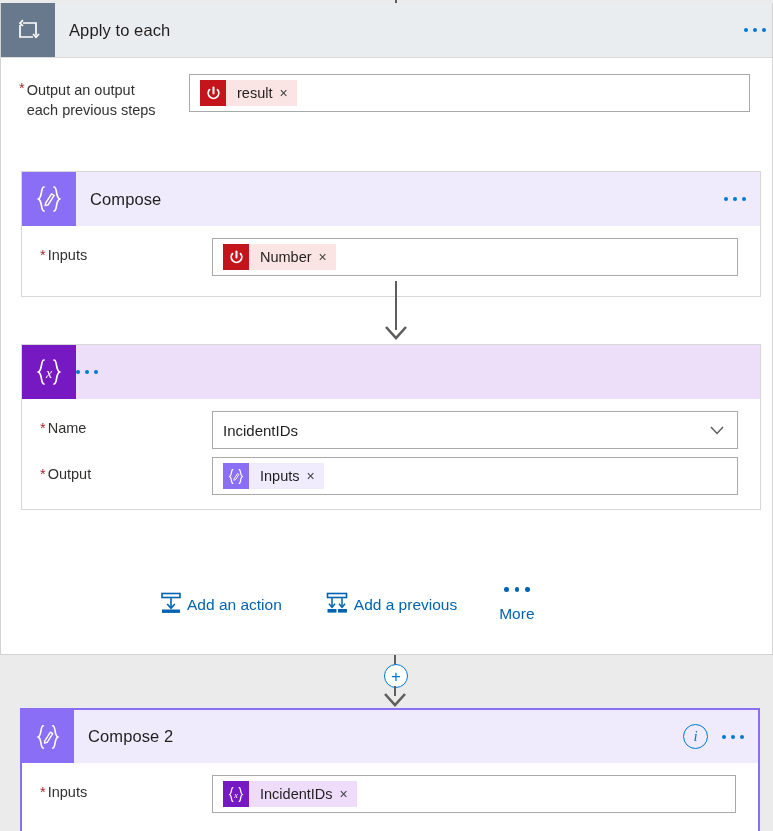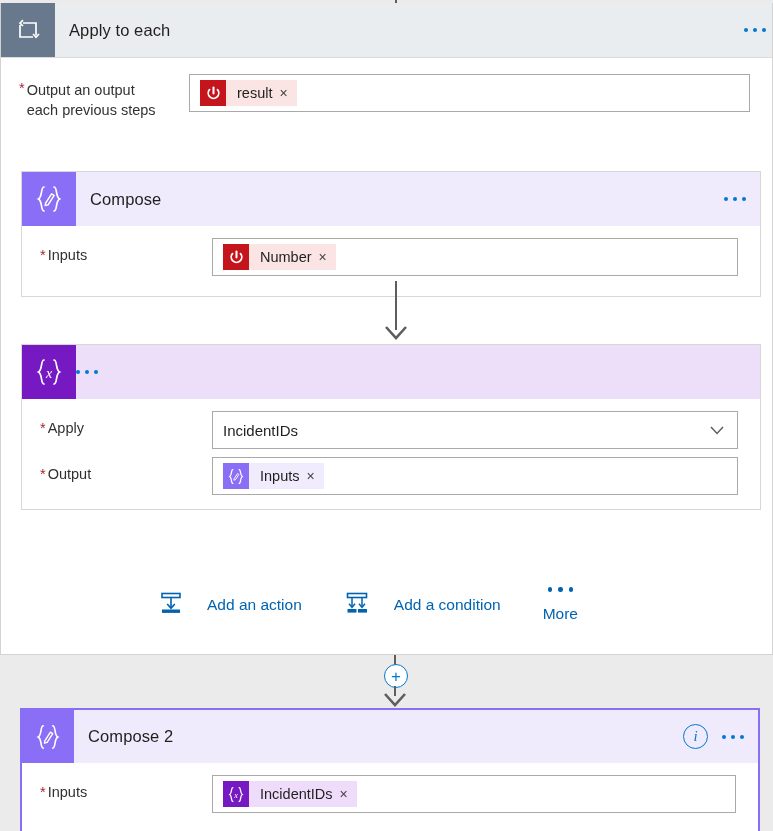--- a/index.html
+++ b/index.html
@@ -222,21 +222,21 @@
     width: 773px;
     display: flex;
     align-items: center;
     padding-left: 158px;
     box-sizing: border-box;
     gap: 42px;
   }
   .act-btn {
     display: flex;
     align-items: center;
-    gap: 24px;
+    gap: 4px;
     color: #0063b1;
     font-size: 15.5px;
     cursor: pointer;
   }
   .act-more { gap: 13px; flex-direction: column; }
   .dots3 { display: flex; gap: 6px; }
   .dots3 i {
     width: 4.5px; height: 4.5px; border-radius: 50%; background: #0063b1;
     display: block;
   }
@@ -356,21 +356,21 @@
           <i></i>
           <i></i>
           <i></i>
         </div>
       </div>
     </div>
 
     <div class="field-row" style="padding-top:12px;padding-left:18px;">
       <div class="field-label" style="width:172px;">
         <span class="req">*</span>
-        <span>Apply</span>
+        <span>Name</span>
       </div>
       <div class="field-ctrl">
         <div class="textbox plain">
           <span>IncidentIDs</span>
         </div>
         <span class="chev">
           <svg width="14" height="9" viewBox="0 0 14 9" aria-hidden="true">
             <path d="M1 1 L7 7.4 L13 1" fill="none" stroke="#605e5c" stroke-width="1.5"></path>
           </svg>
         </span>
@@ -418,21 +418,21 @@
         <svg width="26" height="24" viewBox="0 0 26 24" aria-hidden="true">
           <rect x="3.5" y="2.5" width="19" height="4" fill="none" stroke="#0063b1" stroke-width="1.6"></rect>
           <path d="M8 7 L8 15.6" stroke="#0063b1" stroke-width="1.5" fill="none"></path>
           <path d="M5 12.8 L8 16.4 L11 12.8" fill="none" stroke="#0063b1" stroke-width="1.5"></path>
           <path d="M18 7 L18 15.6" stroke="#0063b1" stroke-width="1.5" fill="none"></path>
           <path d="M15 12.8 L18 16.4 L21 12.8" fill="none" stroke="#0063b1" stroke-width="1.5"></path>
           <rect x="3.5" y="18" width="9" height="3.6" fill="#0063b1"></rect>
           <rect x="14" y="18" width="9" height="3.6" fill="#0063b1"></rect>
         </svg>
       </span>
-      <span>Add a condition</span>
+      <span>Add a previous</span>
     </div>
 
     <div class="act-btn act-more">
       <span class="dots3">
         <i></i>
         <i></i>
         <i></i>
       </span>
       <span>More</span>
     </div>

